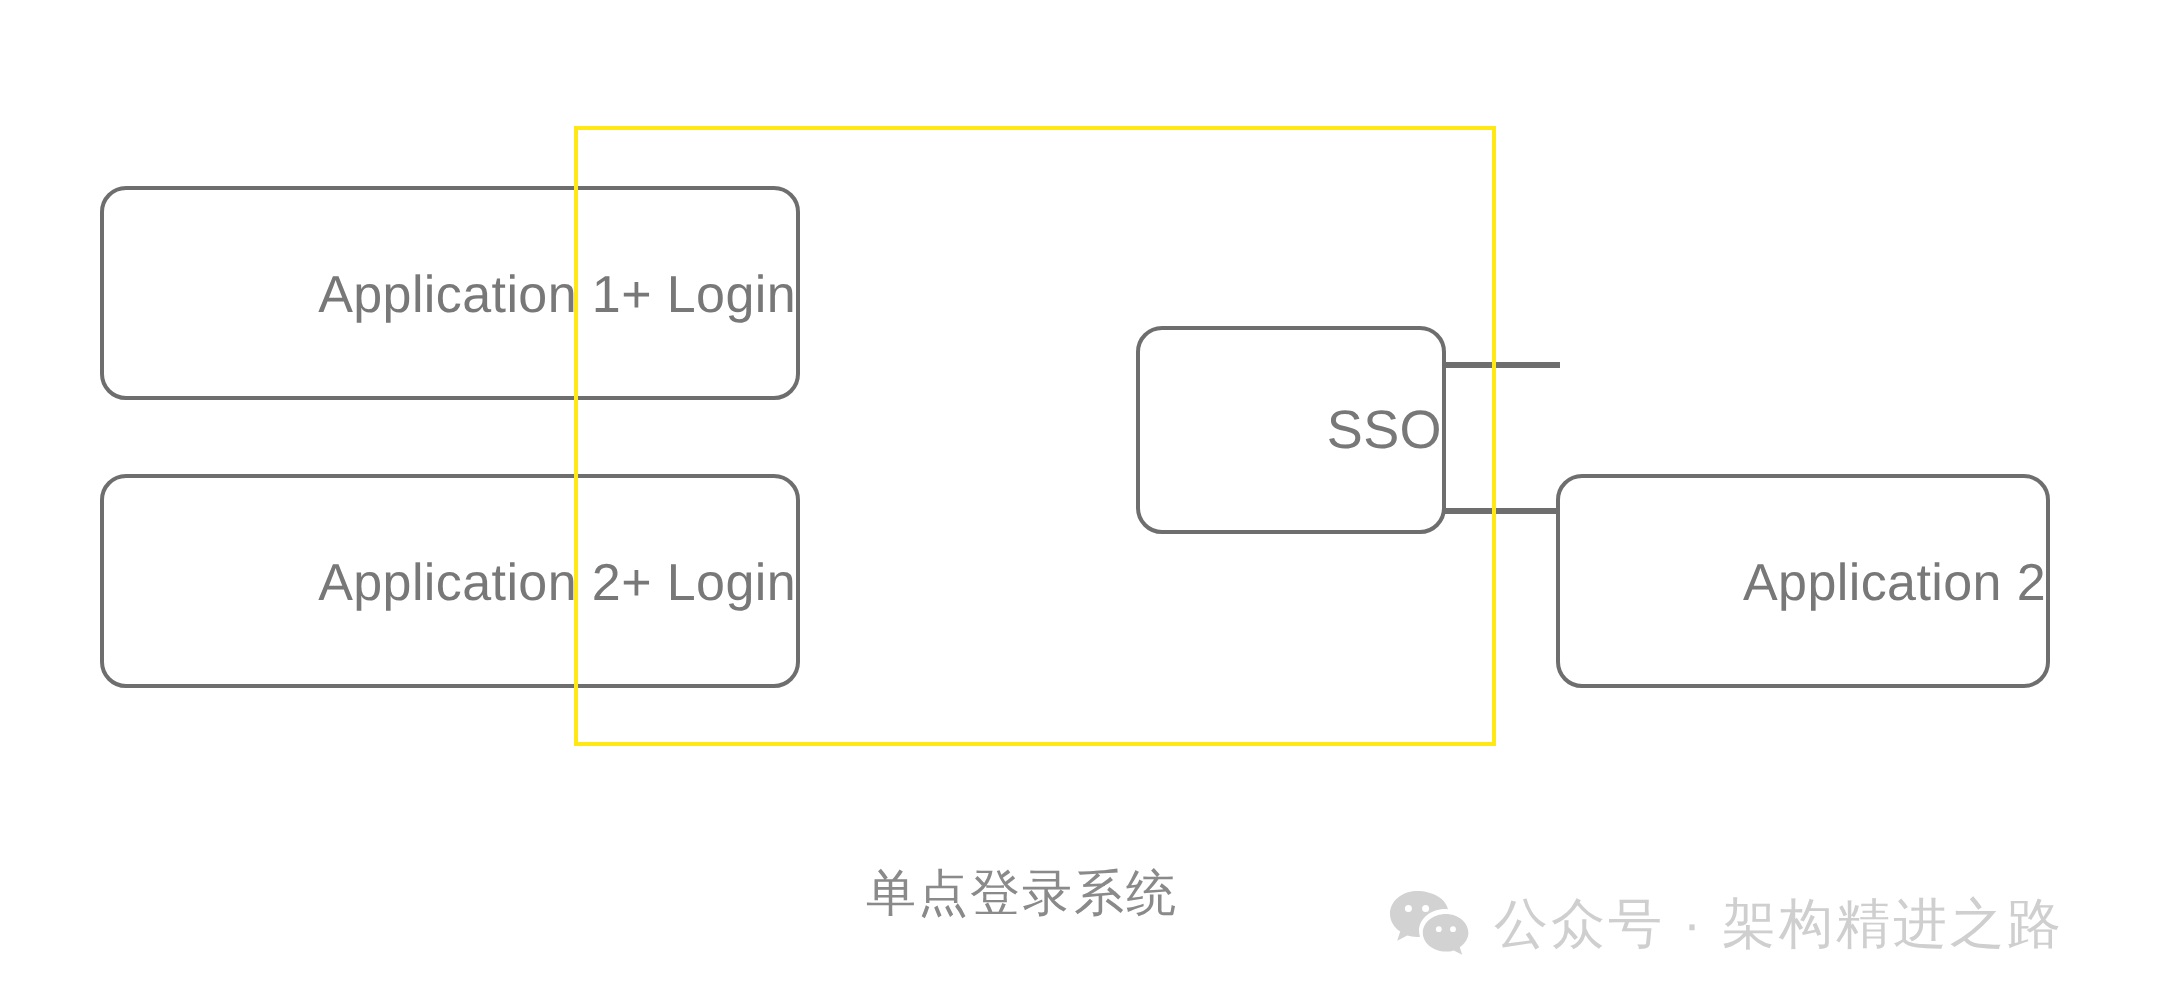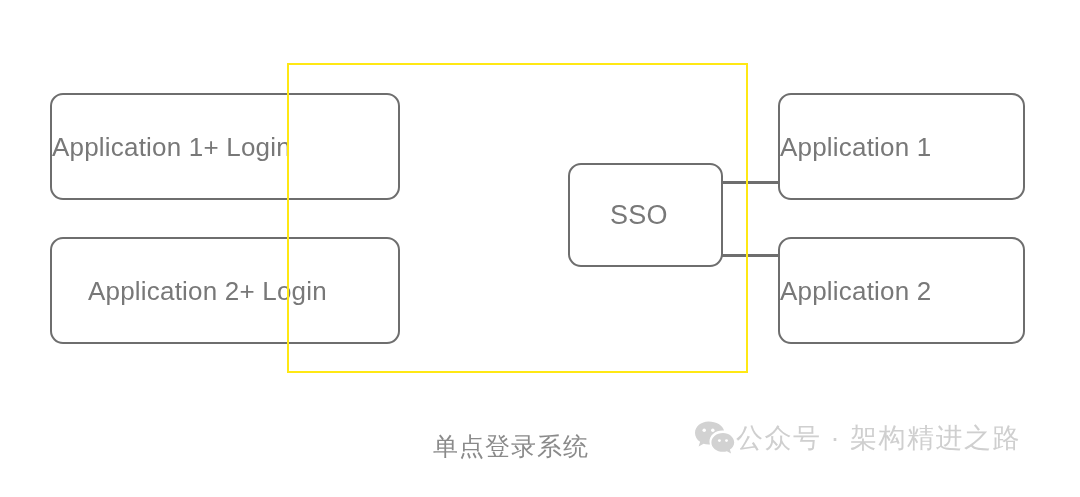--- a/index.html
+++ b/index.html
@@ -22,21 +22,21 @@
 
   
   .node {
     position: absolute;
     box-sizing: border-box;
     border: 2.5px solid #6e6e6e;
     border-radius: 13px;
     background: #ffffff;
     display: flex;
     align-items: center;
-    justify-content: flex-start;
+    justify-content: flex-end;
     z-index: 2;
   }
   .node-label {
     color: #787878;
     font-size: 26px;
     font-weight: 400;
     letter-spacing: 0.2px;
     white-space: nowrap;
     line-height: 1;
   }
@@ -83,23 +83,24 @@
     font-size: 25px;
     letter-spacing: 1px;
     z-index: 3;
     font-family: Liberation Serif, serif;
   }
 
   
   .watermark {
     position: absolute;
     left: 694px;
-    top: 420px;
+    top: 444px;
     display: flex;
     align-items: center;
+    gap: 11px;
     z-index: 3;
   }
   .wechat-icon {
     display: block;
     width: 42px;
     height: 36px;
   }
   .watermark-text {
     color: #cfcfcf;
     font-size: 27px;
@@ -121,23 +122,20 @@
   </div>
 
   <div class="node node-app2-login">
     <span class="node-label">Application 2+ Login</span>
   </div>
 
   <div class="node node-sso">
     <span class="node-label">SSO</span>
   </div>
 
-  <div class="node node-app1">
-    <span class="node-label">Application 1</span>
-  </div>
 
   <div class="node node-app2">
     <span class="node-label">Application 2</span>
   </div>
 
   <div class="highlight-rect"></div>
 
   <div class="caption">单点登录系统</div>
 
   <div class="watermark">

